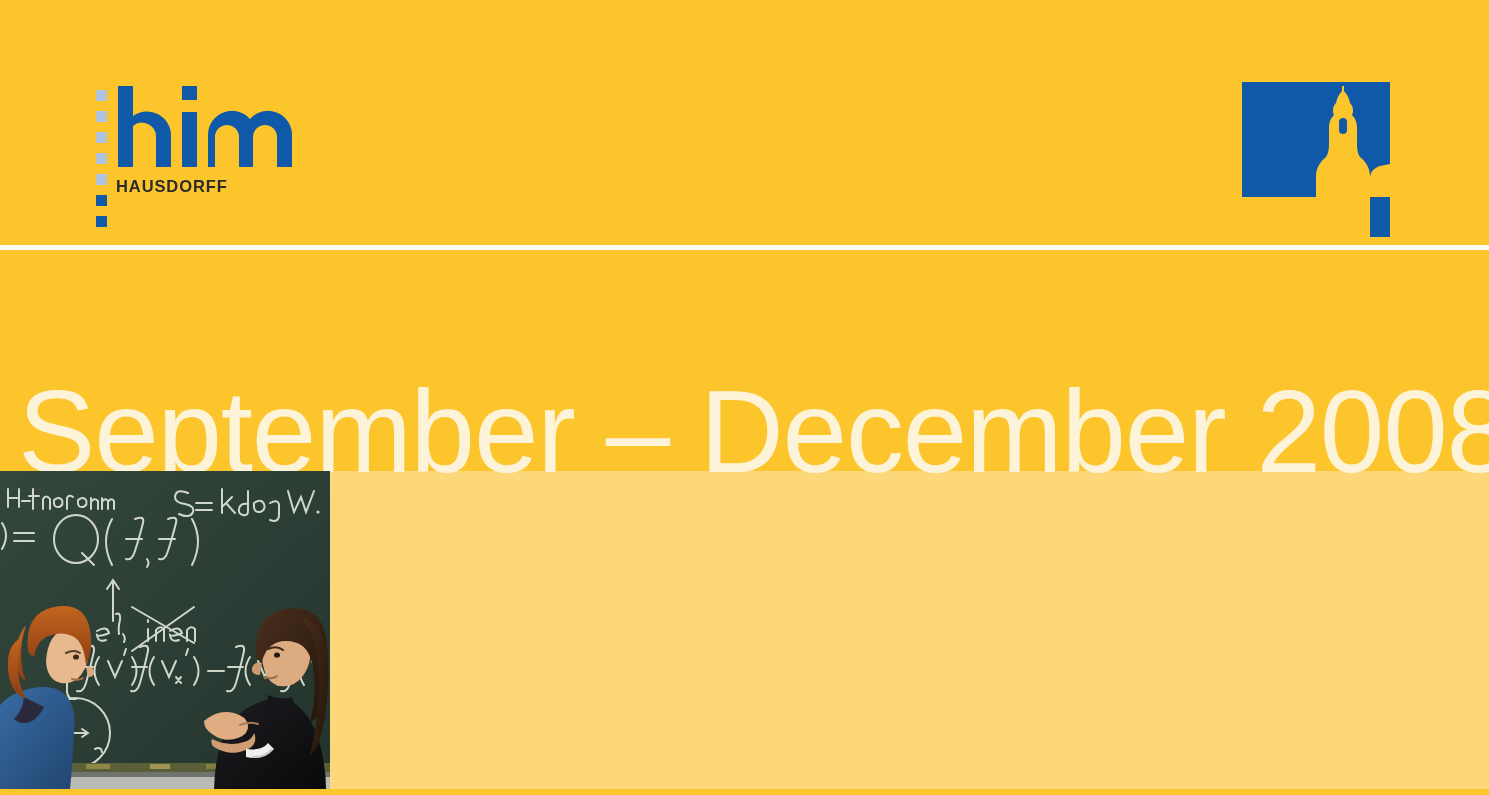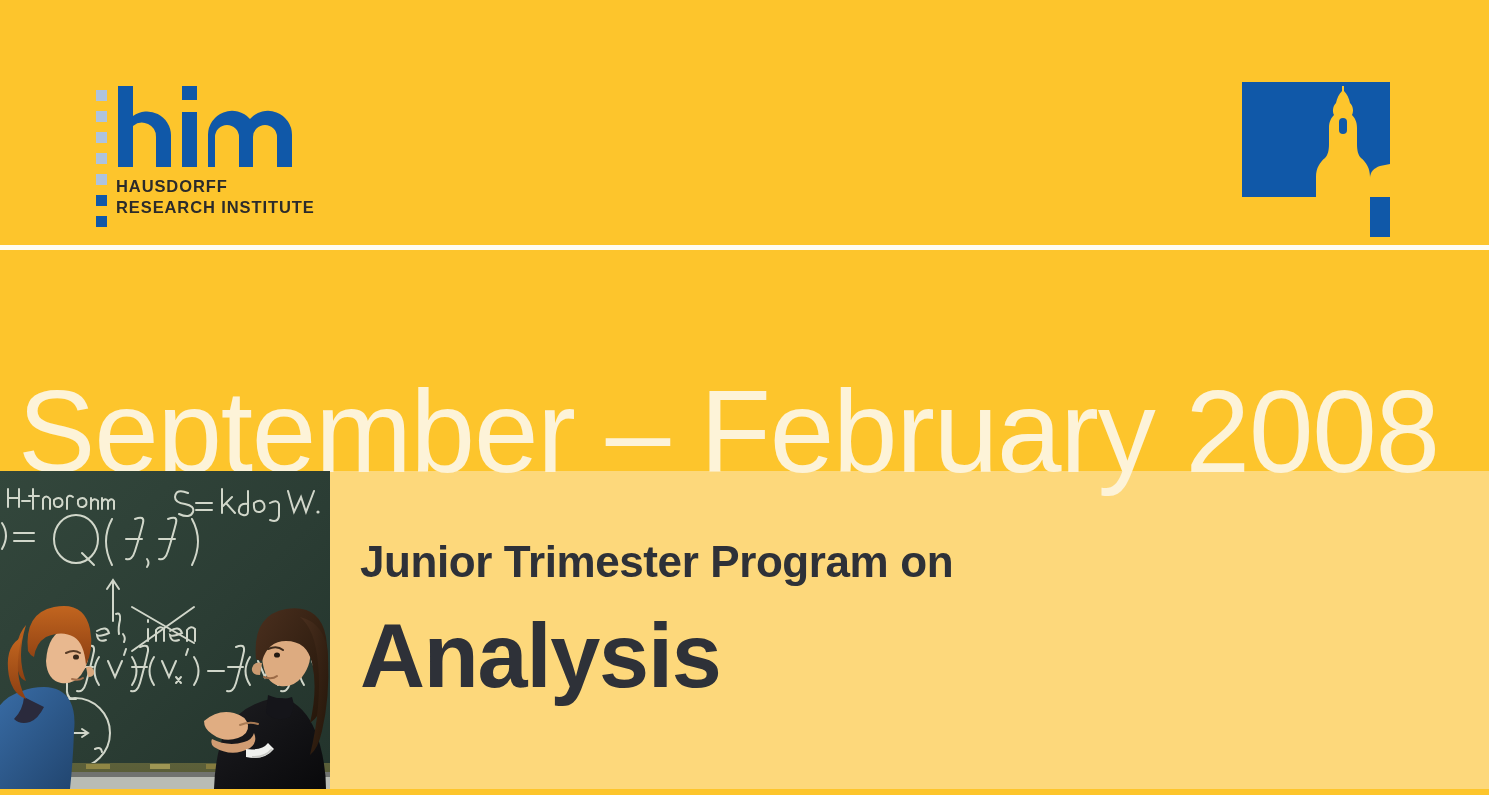--- a/index.html
+++ b/index.html
@@ -205,21 +205,20 @@
 
         <rect x="66" y="30" width="15" height="55" fill="#1058a8"></rect>
         <rect x="66" y="4" width="15" height="14" fill="#1058a8"></rect>
 
         <path d="M92 85 v-32 a24 24 0 0 1 42 -16 a24 24 0 0 1 42 16 v32 h-15 v-30 a12 12 0 0 0 -24 0 v30 h-14 v-30 a12 12 0 0 0 -24 0 v30 z" fill="#1058a8"></path>
       </svg>
     </div>
 
     <div class="him-sub">
       <span class="him-sub-line">HAUSDORFF</span>
-      <span class="him-sub-line">RESEARCH INSTITUTE</span>
     </div>
   </div>
 
   <div class="bonn-logo">
 
     <div class="bonn-mark">
       <svg width="148" height="155" viewBox="0 0 148 155" xmlns="http://www.w3.org/2000/svg">
         <rect x="0" y="0" width="148" height="115" fill="#1058a8"></rect>
         <rect x="128" y="115" width="20" height="40" fill="#1058a8"></rect>
 
@@ -244,21 +243,21 @@
                    L128 115 Z"></path>
           <path d="M128 115 L128 96 C128 90 132 86 138 84 L148 82 L148 115 Z"></path>
         </g>
 
         <rect x="97" y="36" width="8" height="16" rx="4" fill="#1058a8"></rect>
       </svg>
     </div>
 
   </div>
 
-  <div class="headline">September – February 2008</div>
+  <div class="headline">September – December 2008</div>
 
   <div class="photo">
     <svg width="330" height="318" viewBox="0 0 330 318" xmlns="http://www.w3.org/2000/svg">
       <defs>
         <linearGradient id="board" x1="0" y1="0" x2="1" y2="1">
           <stop offset="0%" stop-color="#33473c"></stop>
           <stop offset="55%" stop-color="#2b3d34"></stop>
           <stop offset="100%" stop-color="#22332b"></stop>
         </linearGradient>
         <linearGradient id="hair" x1="0" y1="0" x2="0" y2="1">
@@ -386,20 +385,16 @@
 
         <path d="M204 250 q14 -12 30 -8 q12 3 14 12 q1 9 -10 13 q-14 5 -26 -4 q-8 -5 -8 -13 z" fill="#e0ad82"></path>
         <path d="M212 268 q16 8 32 3 q8 -2 10 -9 q4 9 -4 15 q-18 10 -36 -1 q-4 -3 -2 -8 z" fill="#d09c72"></path>
         <path d="M240 254 q10 -4 18 -1" stroke="#a87a54" stroke-width="2" fill="none" stroke-linecap="round"></path>
         <path d="M246 278 q16 2 22 -6 l6 6 q-10 12 -28 8 z" fill="#f0f1ee"></path>
         <path d="M252 286 q14 0 20 -8" stroke="#c9cac6" stroke-width="2" fill="none"></path>
       </g>
     </svg>
   </div>
 
-  <div class="program-block">
-    <div class="program-kicker">Junior Trimester Program on</div>
-    <div class="program-title">Analysis</div>
-  </div>
 
   <div class="bottom-strip"></div>
 
 </div>
 
 </body></html>

